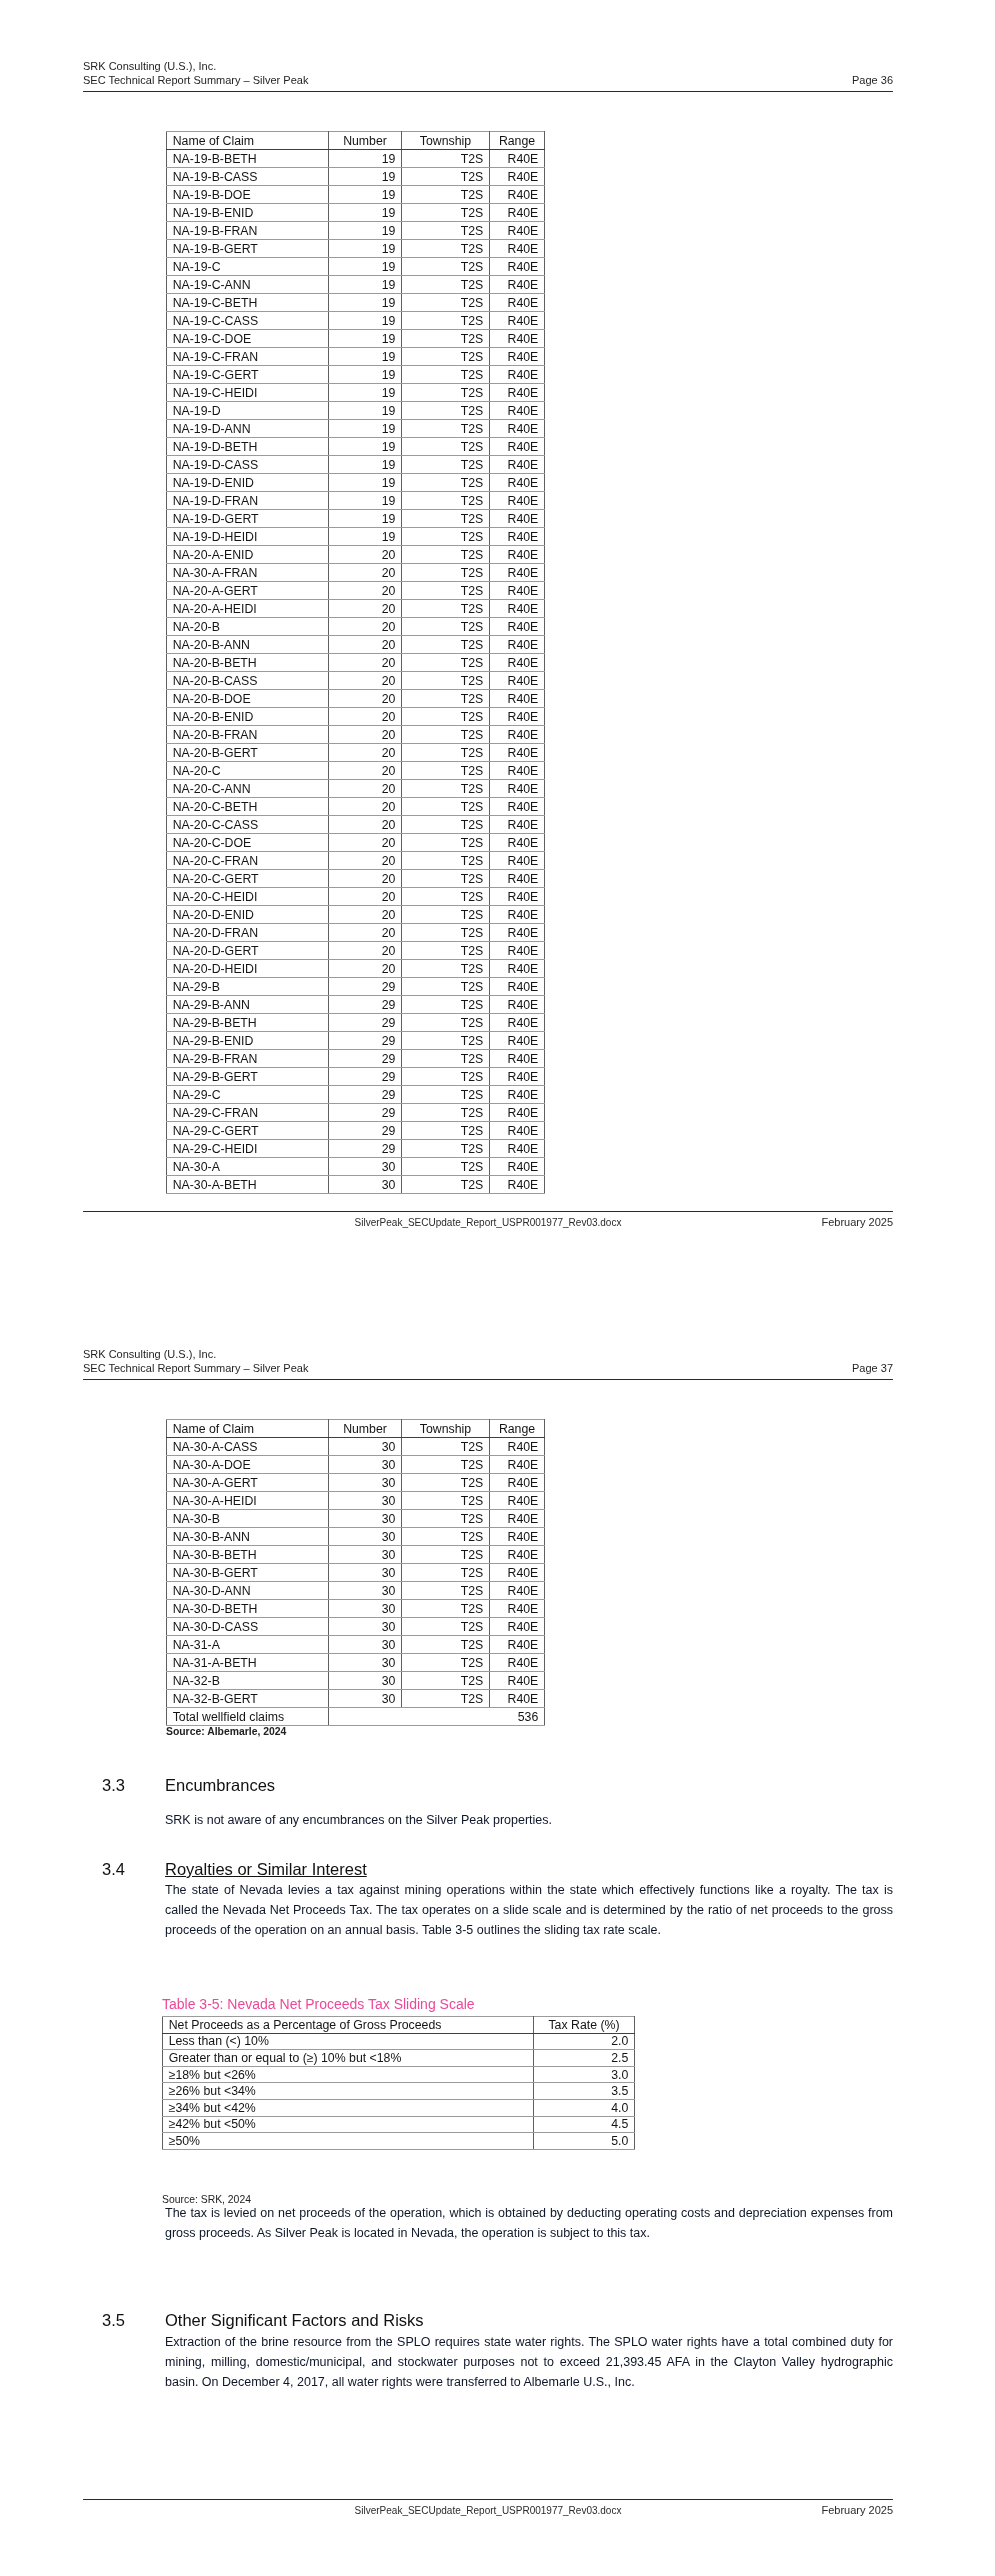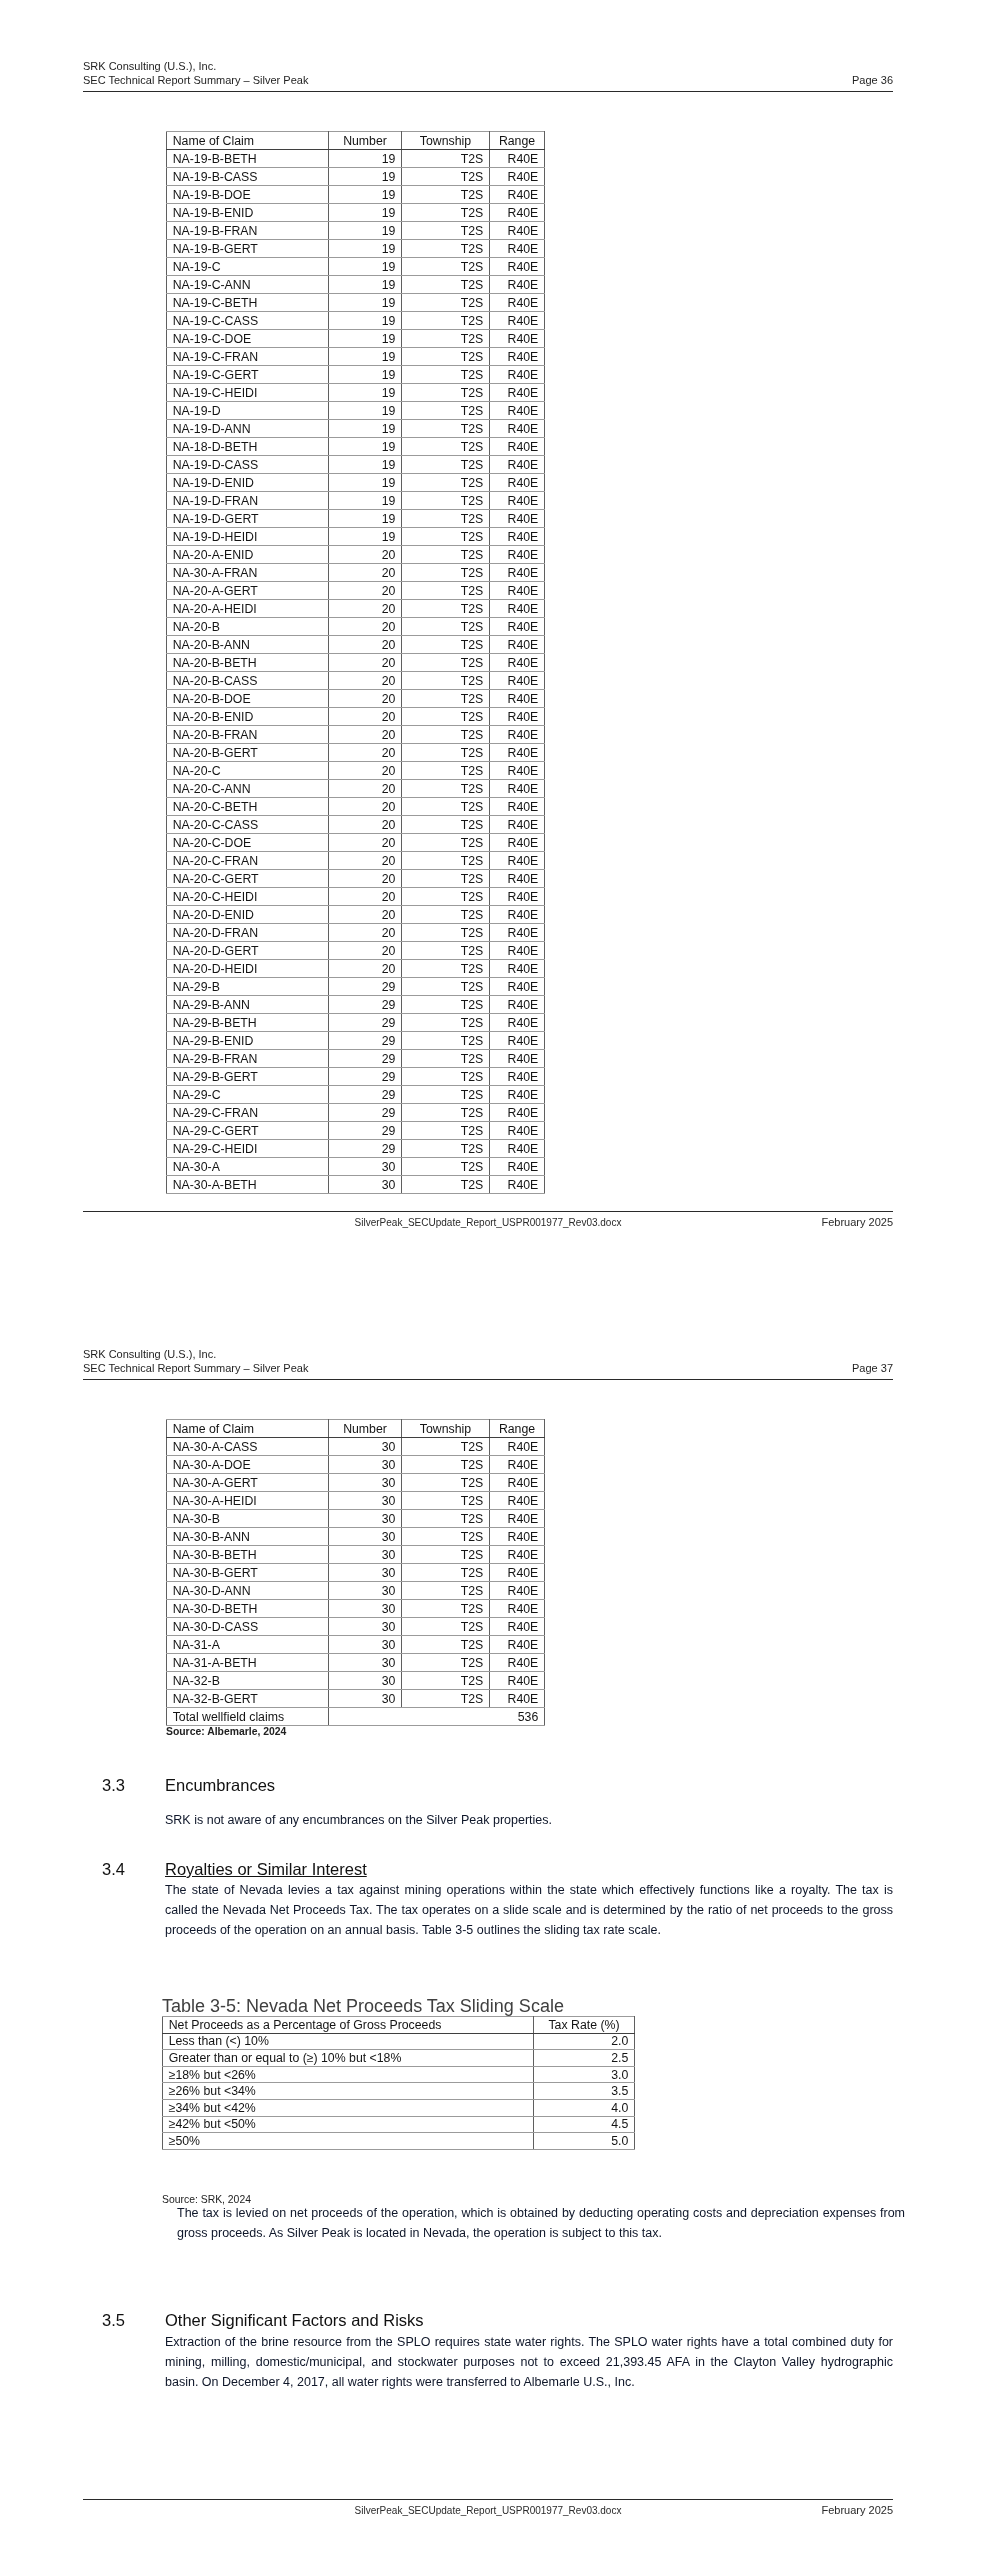--- a/index.html
+++ b/index.html
@@ -27,21 +27,21 @@
   .claims{width:377px;}
   .claims th,.claims td{font-size:12.3px;height:17px;}
   .claims col.c1{width:162px}.claims col.c2{width:73px}.claims col.c3{width:88px}.claims col.c4{width:55px}
   .tax{width:472px;}
   .tax th,.tax td{font-size:12.3px;height:15.6px;}
   .tax col.c1{width:371px}.tax col.c2{width:101px}
   th.al{text-align:left}th.ac{text-align:center}
   td.l{text-align:left}td.r{text-align:right}
 
   .tbl-source{font-size:10.4px;color:#222;}
-  .caption{font-size:18px;color:#404040;}
+  .caption{font-size:14px;color:#ec4899;}
 
   
   .sec-head{left:102px;font-size:16.5px;color:#111;white-space:nowrap;}
   .sec-head .h-num{display:inline-block;width:63px;}
   .para{left:165px;width:728px;font-size:12.5px;line-height:20px;text-align:justify;color:#0f172a;}
 </style>
 </head>
 <body>
 
 <div class="page">
@@ -159,21 +159,21 @@
           <td class="r">T2S</td>
           <td class="r">R40E</td>
         </tr>
         <tr>
           <td class="l">NA-19-D-ANN</td>
           <td class="r">19</td>
           <td class="r">T2S</td>
           <td class="r">R40E</td>
         </tr>
         <tr>
-          <td class="l">NA-18-D-BETH</td>
+          <td class="l">NA-19-D-BETH</td>
           <td class="r">19</td>
           <td class="r">T2S</td>
           <td class="r">R40E</td>
         </tr>
         <tr class="thick-top">
           <td class="l">NA-19-D-CASS</td>
           <td class="r">19</td>
           <td class="r">T2S</td>
           <td class="r">R40E</td>
         </tr>
@@ -600,21 +600,21 @@
         </tr>
         <tr>
           <td class="l">≥50%</td>
           <td class="r">5.0</td>
         </tr>
       </tbody>
     </table>
 
   <div class="abs tbl-source" style="left:162px;top:865px;margin-top:41px;">Source: SRK, 2024</div>
 
-  <div class="abs para" style="top:915px;margin-left:12px;">The tax is levied on net proceeds of the operation, which is obtained by deducting operating costs and depreciation expenses from gross proceeds. As Silver Peak is located in Nevada, the operation is subject to this tax.</div>
+  <div class="abs para" style="top:915px;">The tax is levied on net proceeds of the operation, which is obtained by deducting operating costs and depreciation expenses from gross proceeds. As Silver Peak is located in Nevada, the operation is subject to this tax.</div>
 
   <div class="abs sec-head" style="top:1023px;">
     <span class="h-num">3.5</span><span>Other Significant Factors and Risks</span>
   </div>
   <div class="abs para" style="top:1044px;">Extraction of the brine resource from the SPLO requires state water rights. The SPLO water rights have a total combined duty for mining, milling, domestic/municipal, and stockwater purposes not to exceed 21,393.45 AFA in the Clayton Valley hydrographic basin. On December 4, 2017, all water rights were transferred to Albemarle U.S., Inc.</div>
 
   <div class="abs page-footer">
     <div class="fname">SilverPeak_SECUpdate_Report_USPR001977_Rev03.docx</div>
     <div class="fdate">February 2025</div>
   </div>

